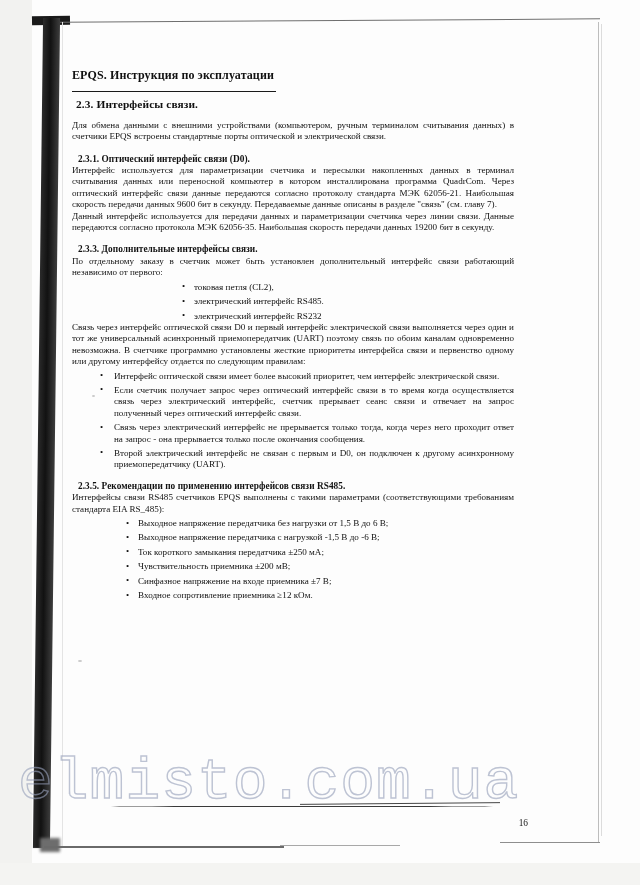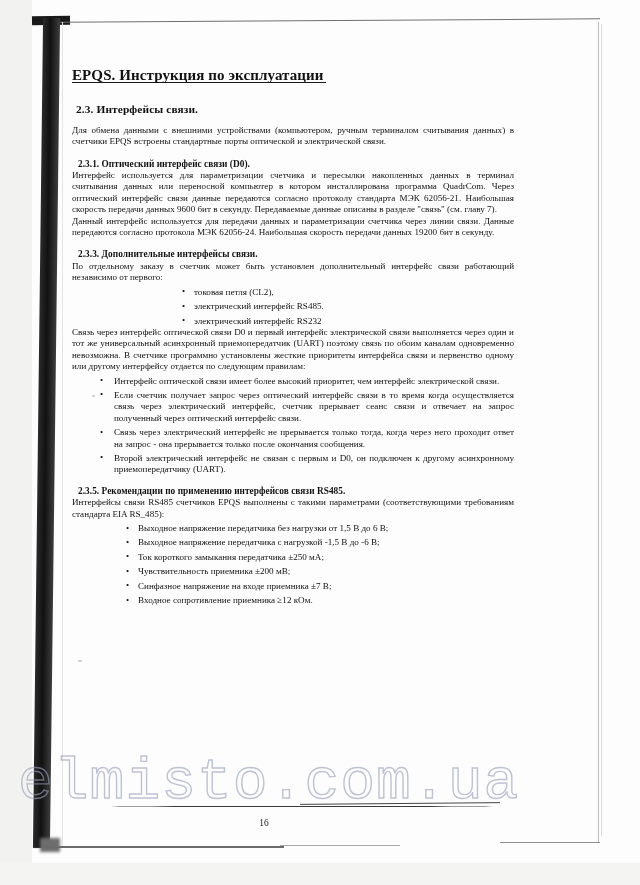--- a/index.html
+++ b/index.html
@@ -106,26 +106,26 @@
     left: 72px;
     top: 70px;
     width: 442px;
     color: #111;
     font-size: 9.1px;
     line-height: 11.4px;
   }
 
   .running-head {
     font-weight: bold;
-    font-size: 15px;
+    font-size: 12px;
     letter-spacing: 0.1px;
-    margin: 0 0 15px 0;
+    margin: 0 0 1px 0;
     display: inline-block;
     border-bottom: 1.1px solid #1a1a1a;
-    padding-bottom: 1px;
+    padding-bottom: 10px;
     padding-right: 2px;
   }
 
   h2.sec-title {
     font-size: 11.4px;
     font-weight: bold;
     margin: 6px 0 0 4px;
     letter-spacing: 0.1px;
   }
 
@@ -211,21 +211,21 @@
     height: 1.2px;
     background: #444;
     transform: rotate(-0.5deg);
     filter: blur(0.3px);
   }
   .page-number {
     position: absolute;
     left: 0;
     top: 818px;
     width: 528px;
-    text-align: center;
+    text-align: right;
     font-size: 9.4px;
     color: #1a1a1a;
   }
 
   
   #watermark {
     position: absolute;
     left: 18px;
     top: 744px;
     width: 606px;
@@ -280,21 +280,21 @@
 
     <h2 class="sec-title">2.3. Интерфейсы связи.</h2>
 
     <p class="para lead">Для обмена данными с внешними устройствами (компьютером, ручным терминалом считывания данных) в счетчики EPQS встроены стандартные порты оптической и электрической связи.</p>
 
     
     <h3 class="subsec">2.3.1. Оптический интерфейс связи (D0).</h3>
     <p class="para after-head"><span>Интерфейс используется для параметризации счетчика и пересылки накопленных данных в терминал считывания данных или переносной компьютер в котором инсталлирована программа </span><b>QuadrCom</b><span>. Через оптический интерфейс связи данные передаются согласно протоколу стандарта МЭК 62056-21. Наибольшая скорость передачи данных 9600 бит в секунду. Передаваемые данные описаны в разделе "связь" (см. главу 7).</span></p>
 
     
-    <p class="para after-head">Данный интерфейс используется для передачи данных и параметризации счетчика через линии связи. Данные передаются согласно протокола МЭК 62056-24. Наибольшая скорость передачи данных 19200 бит в секунду.</p>
+    <p class="para after-head">Данный интерфейс используется для передачи данных и параметризации счетчика через линии связи. Данные передаются согласно протокола МЭК 62056-35. Наибольшая скорость передачи данных 19200 бит в секунду.</p>
 
     
     <h3 class="subsec">2.3.3. Дополнительные интерфейсы связи.</h3>
     <p class="para after-head">По отдельному заказу в счетчик может быть установлен дополнительный интерфейс связи работающий независимо от первого:</p>
     <ul class="bullets indented">
       <li>токовая петля (CL2),</li>
       <li>электрический интерфейс RS485.</li>
       <li>электрический интерфейс RS232</li>
     </ul>
 

